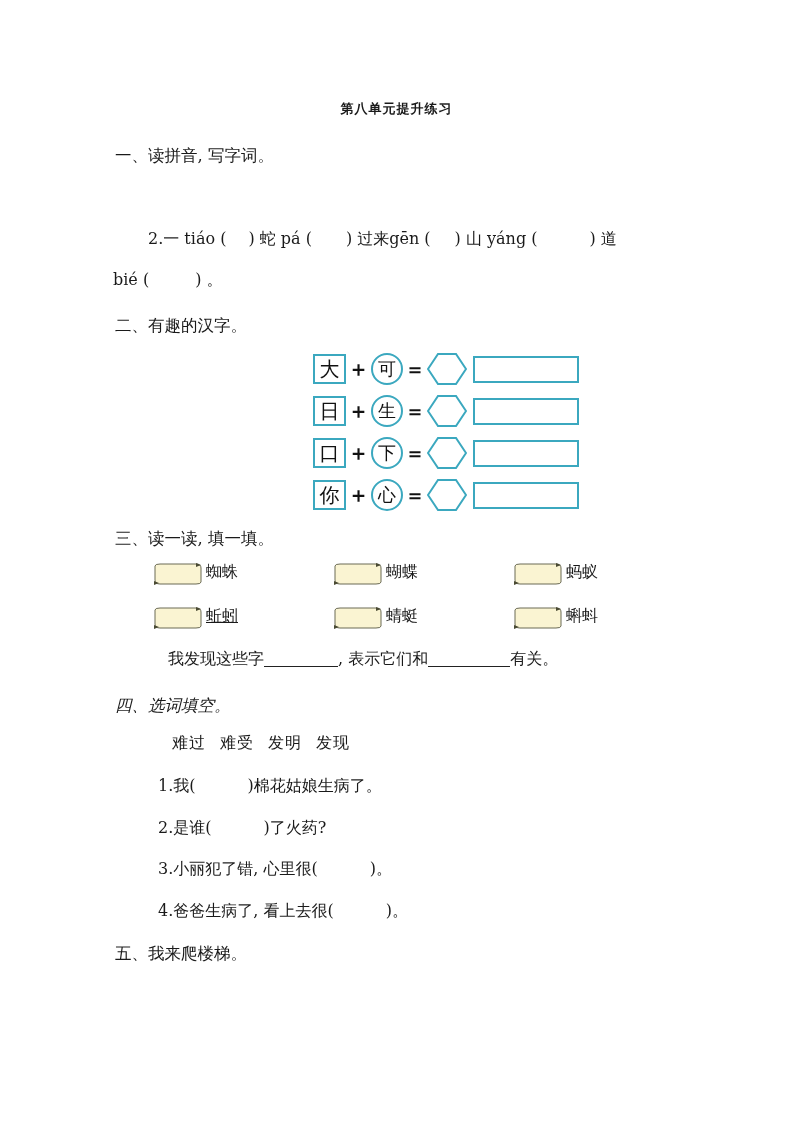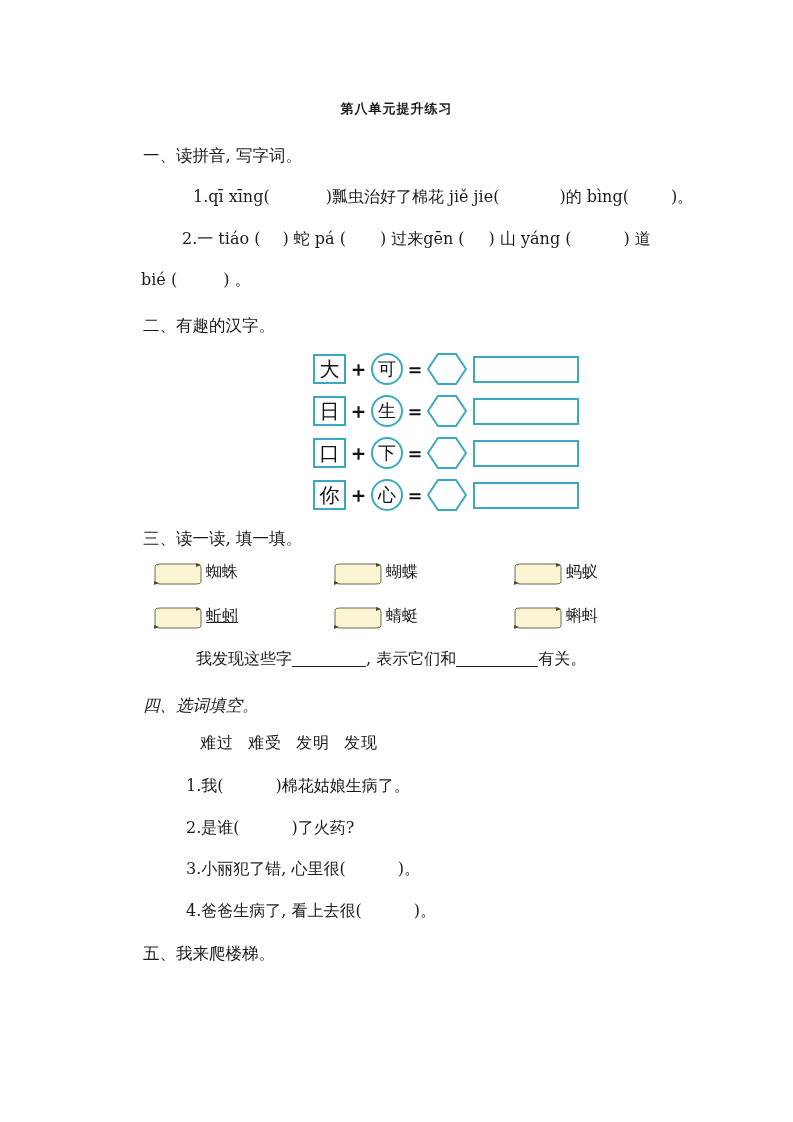--- a/index.html
+++ b/index.html
@@ -34,21 +34,20 @@
     letter-spacing: 1px;
     font-family: "DejaVu Sans", "Liberation Sans", sans-serif;
   }
 
   
   .tline {
     position: absolute;
     font-size: 16px;
     line-height: 22px;
     white-space: nowrap;
-    margin-left: 28px;
   }
   .sec-head {
     font-size: 16.5px;
   }
   .py { font-family: "DejaVu Serif", "Liberation Serif", serif; }
 
   .blank-sp { display: inline-block; }
 
   
   .ul {
@@ -151,25 +150,22 @@
 </style>
 </head>
 <body>
 
 <div class="page">
 
   <div class="doc-title">第八单元提升练习</div>
 
   <div class="tline sec-head" style="left:115px; top:145px;">一、读拼音, 写字词。</div>
 
-  <div class="tline" style="left:165px; top:186px;">
-    <span>1.</span><span class="py">qī  xīng(</span><span class="blank-sp" style="width:56px;"></span><span class="py">)瓢虫治好了棉花 jiě  jie(</span><span class="blank-sp" style="width:60px;"></span><span class="py">)的 bìng(</span><span class="blank-sp" style="width:42px;"></span><span class="py">)。</span>
-  </div>
-
-  <div class="tline" style="left:154px; top:228px;">
+
+  <div class="tline" style="left:148px; top:228px;">
     <span>2.</span><span class="py">一 tiáo (</span><span class="blank-sp" style="width:22px;"></span><span class="py">) 蛇 pá (</span><span class="blank-sp" style="width:34px;"></span><span class="py">) 过来gēn (</span><span class="blank-sp" style="width:24px;"></span><span class="py">) 山 yáng (</span><span class="blank-sp" style="width:52px;"></span><span class="py">) 道</span>
   </div>
 
   <div class="tline" style="left:113px; top:269px;">
     <span class="py">bié (</span><span class="blank-sp" style="width:46px;"></span><span class="py">) 。</span>
   </div>
 
   <div class="tline sec-head" style="left:115px; top:315px;">二、有趣的汉字。</div>
 
   <div class="eq-wrap" style="top:352px;">

